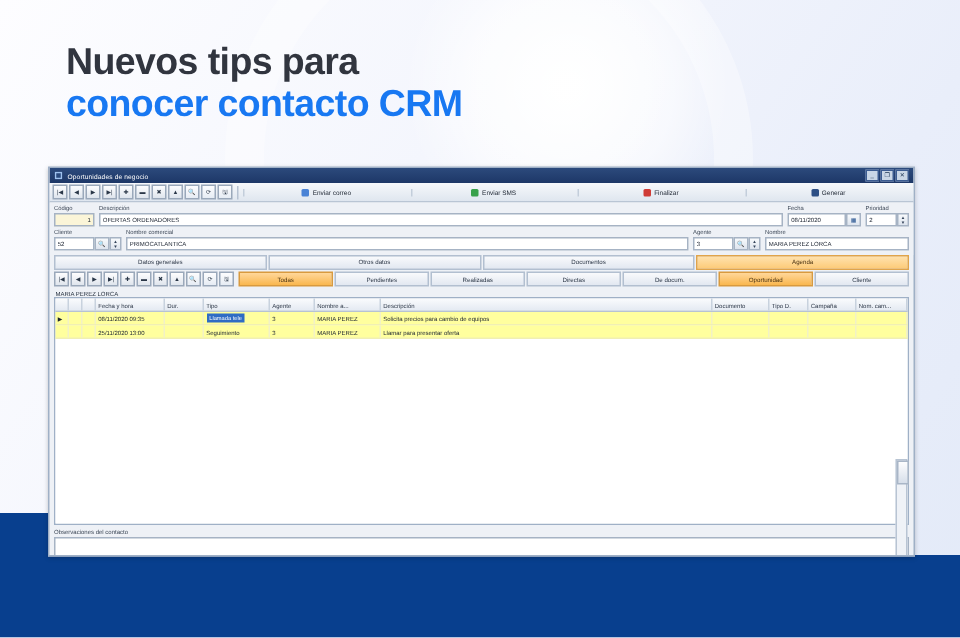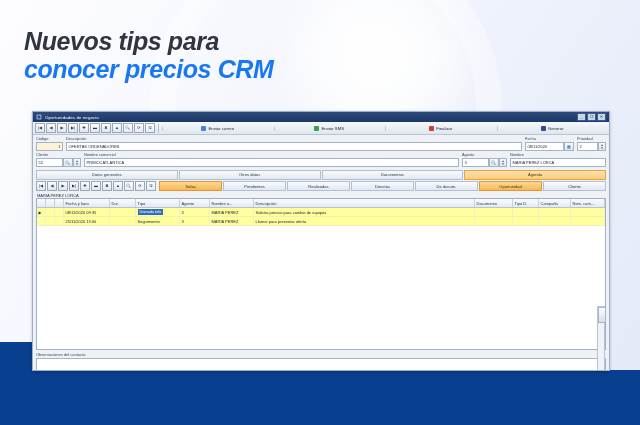--- a/index.html
+++ b/index.html
@@ -18,21 +18,21 @@
   .burst2{position:absolute;left:300px;top:-20px;width:150px;height:150px;border-radius:50%;
     background:radial-gradient(circle at 50% 50%, rgba(255,255,255,.8) 0%, rgba(255,255,255,0) 72%);}
   .ring{position:absolute;left:150px;top:-70px;width:300px;height:300px;border-radius:50%;
     border:26px solid rgba(255,255,255,.35);pointer-events:none;}
 
   
   .band{position:absolute;left:0;top:370px;width:640px;height:55px;background:#083F8E;}
   .band-tab{position:absolute;left:0;top:342px;width:34px;height:30px;background:#083F8E;}
 
   
-  .headline{position:absolute;left:24px;top:27px;z-index:6;font-style:italic;}
+  .headline{position:absolute;left:44px;top:27px;z-index:6;}
   .hl1{font-size:25px;font-weight:bold;color:#31353f;letter-spacing:-.4px;line-height:1.12;}
   .hl2{font-size:25px;font-weight:bold;color:#1878f2;letter-spacing:-.4px;line-height:1.12;}
 
   
   .win{position:absolute;left:32px;top:111px;width:576px;height:258px;
     background:#eef1f6;border:1px solid #9fb0c6;box-shadow:0 1px 3px rgba(0,0,0,.22);
     font-size:4.2px;color:#1b2330;overflow:hidden;}
   .titlebar{height:10px;background:linear-gradient(#2c4a7c,#1d3767);display:flex;align-items:center;
     padding:0 3px;color:#fff;}
   .titlebar .tb-ico{width:6px;height:6px;margin-right:3px;display:block;}
@@ -108,21 +108,21 @@
 <div id="stage">
 
   <div class="ring"></div>
   <div class="burst"></div>
   <div class="burst2"></div>
   <div class="band-tab"></div>
   <div class="band"></div>
 
   <div class="headline">
     <div class="hl1">Nuevos tips para</div>
-    <div class="hl2">conocer precios CRM</div>
+    <div class="hl2">conocer contacto CRM</div>
   </div>
 
   <div class="win">
 
     <div class="titlebar">
       <svg class="tb-ico" viewBox="0 0 10 10">
         <rect x="1" y="1" width="8" height="8" fill="#9fc2ef"></rect>
           <rect x="2.5" y="2.5" width="5" height="5" fill="#2a4a7e"></rect>
       </svg>
       <span class="tb-text">Oportunidades de negocio</span>

